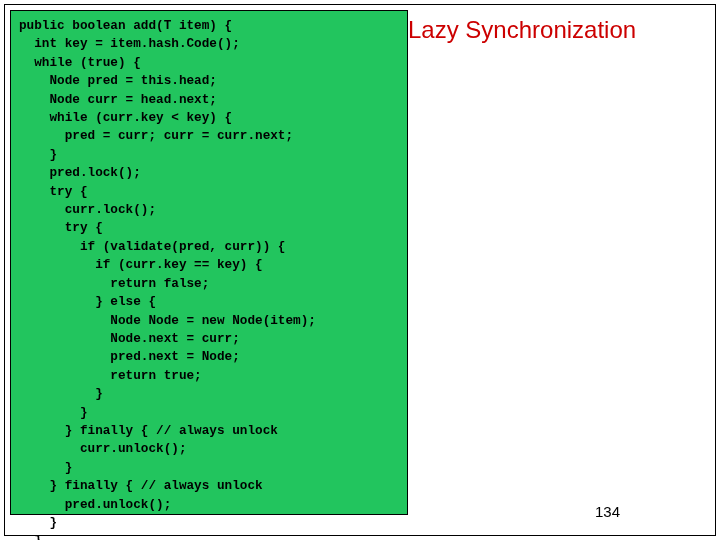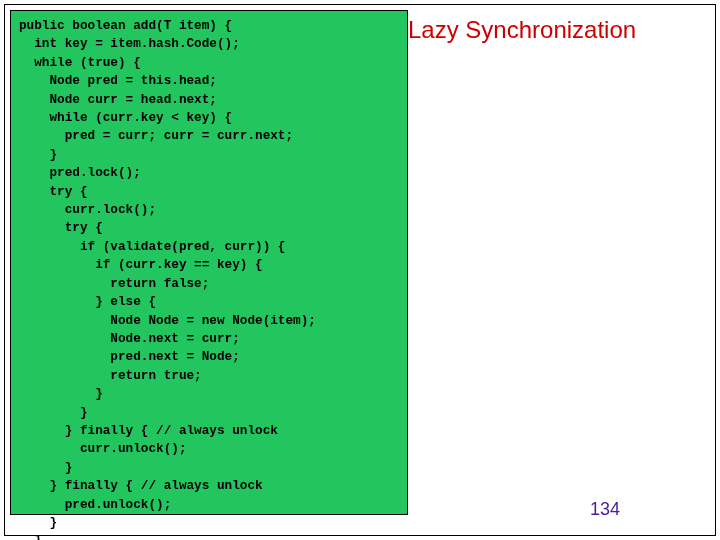--- a/index.html
+++ b/index.html
@@ -49,22 +49,22 @@
     text-align: left;
     font-family: "Comic Sans MS", "Comic Sans", cursive, Arial, sans-serif;
     font-size: 24px;
     color: #cc0000;
   }
   .page-number {
     position: absolute;
     bottom: 20px;
     right: 100px;
     font-family: Arial, sans-serif;
-    font-size: 18px;
-    color: #4c1d95;
+    font-size: 15px;
+    color: #000000;
   }
 </style>
 </head>
 <body>
 
 <div class="slide-border"></div>
 
 <div class="code-panel">
   <pre>public boolean add(T item) {
   int key = item.hash.Code();

